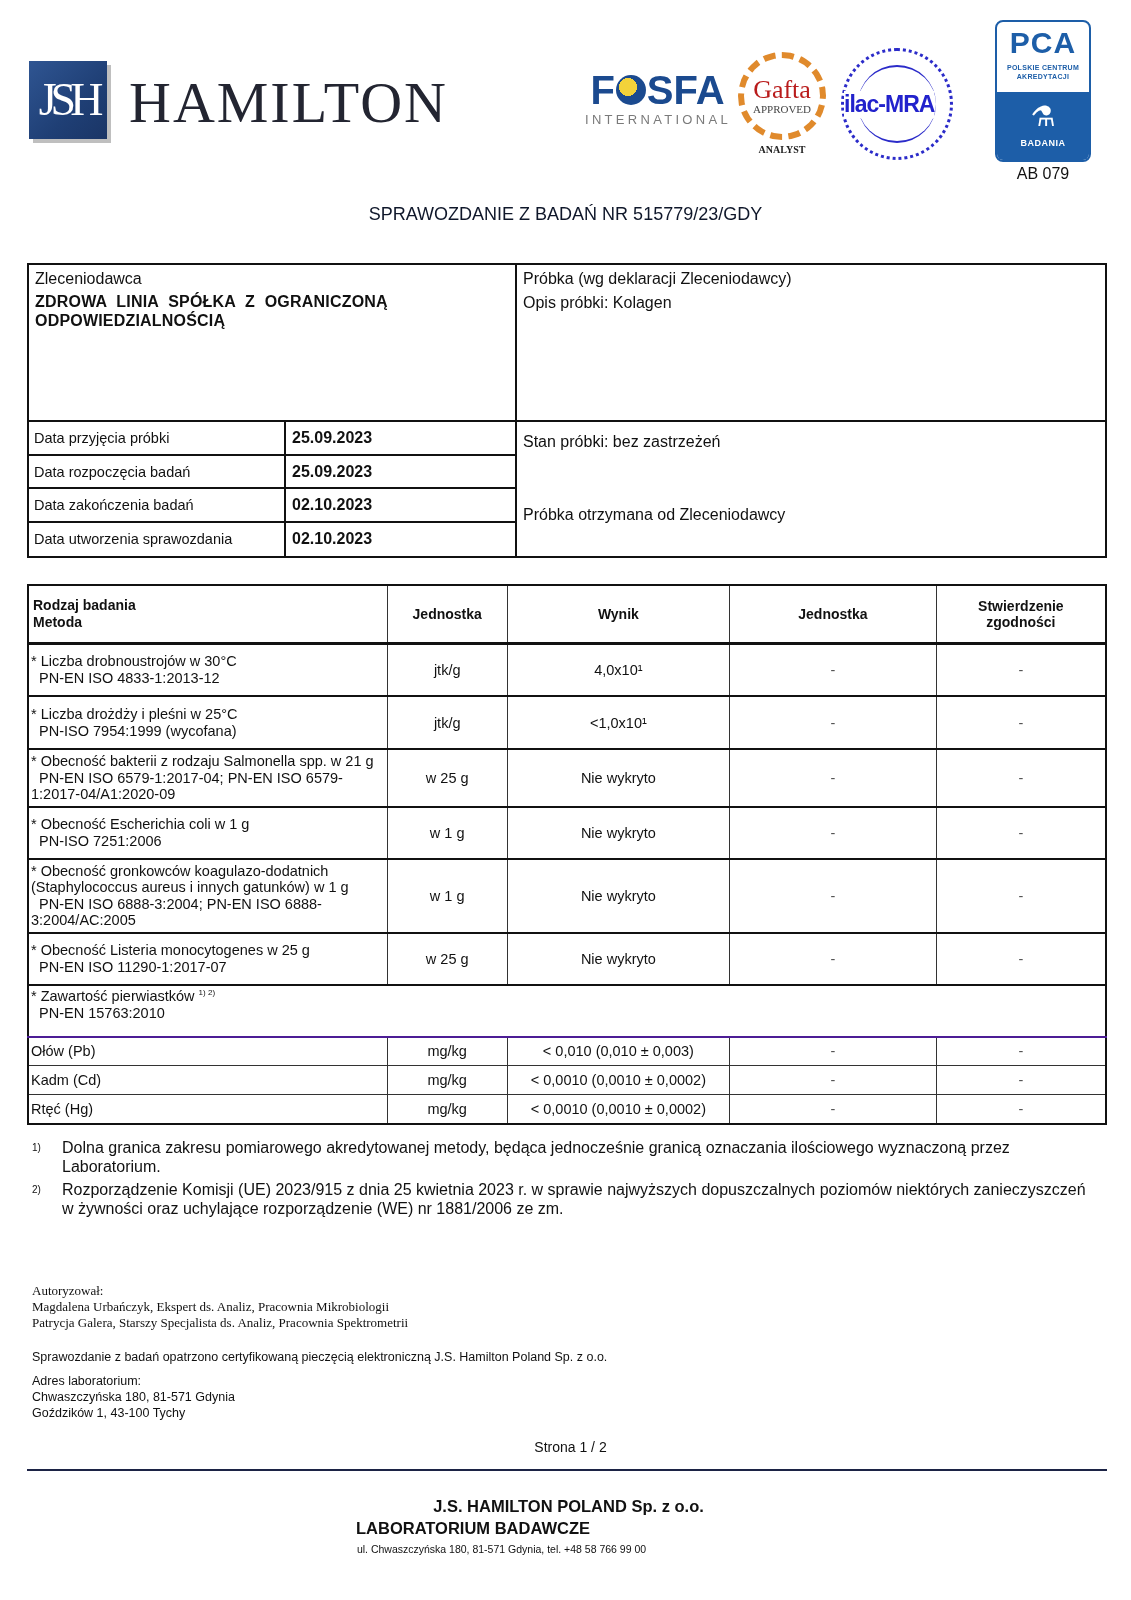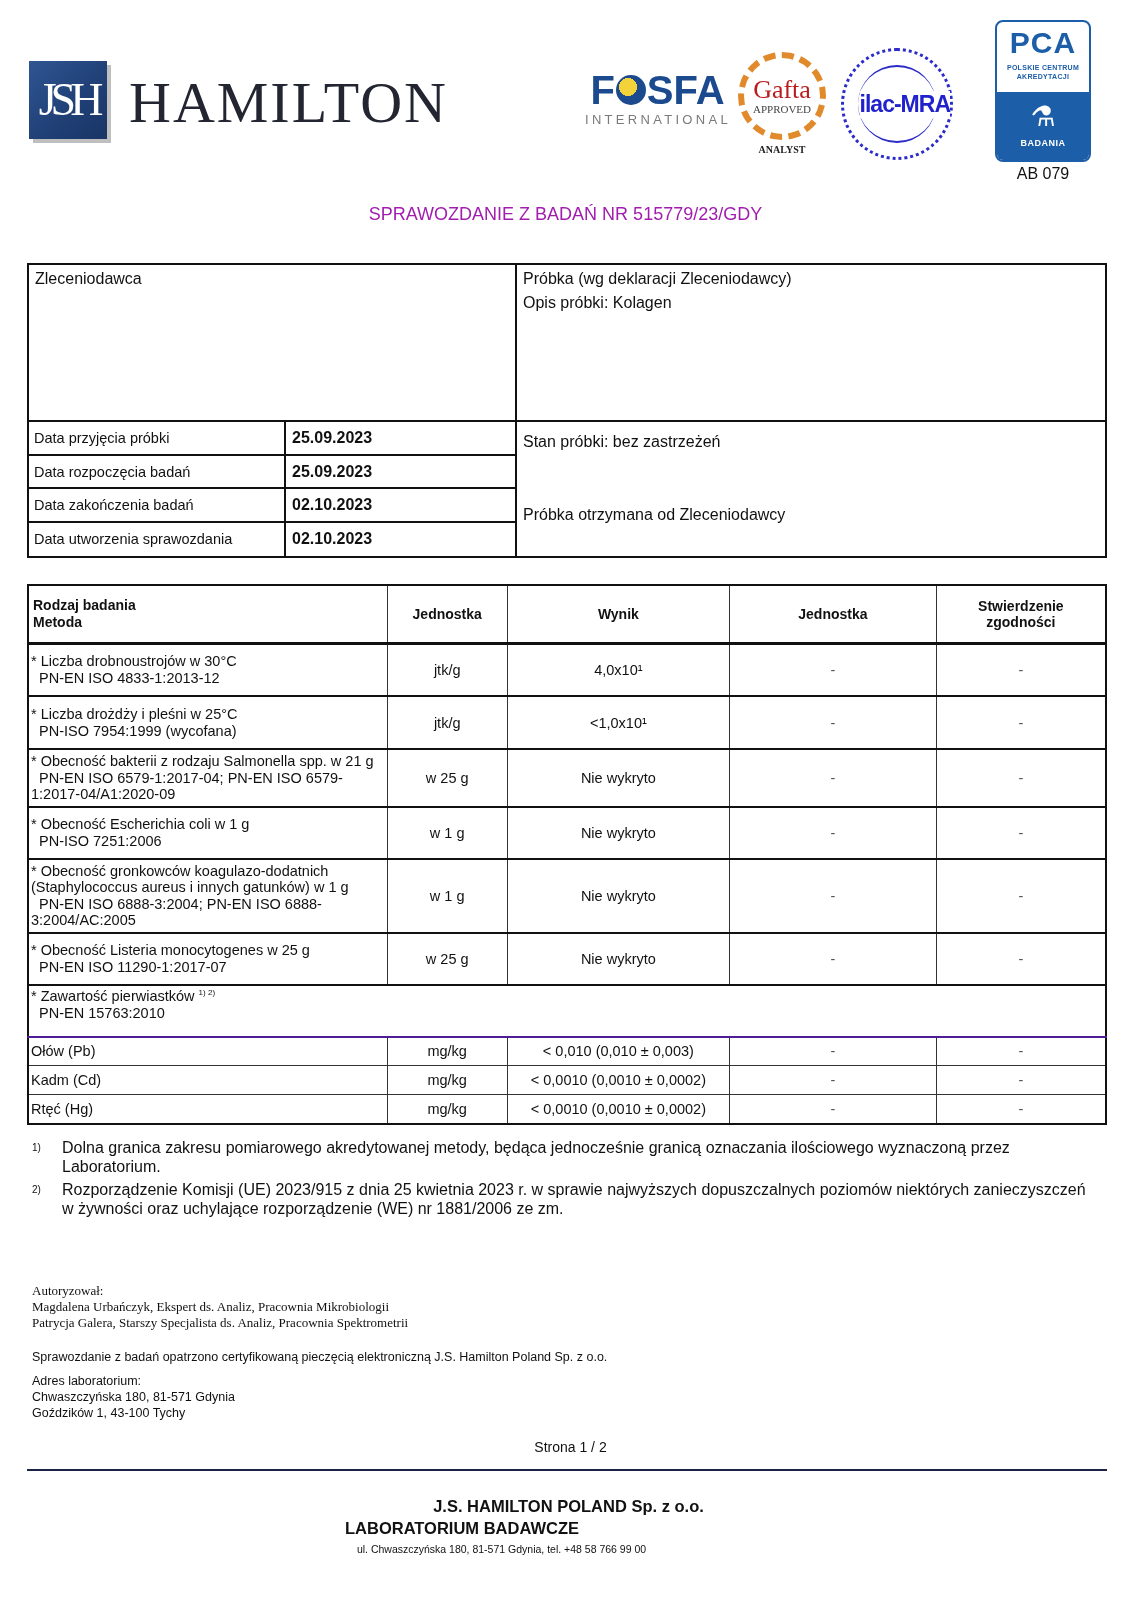--- a/index.html
+++ b/index.html
@@ -16,34 +16,34 @@
   .fosfa .big { font-family: "Liberation Sans", sans-serif; font-weight: 700; font-size: 40px; color: #1b4a8f; letter-spacing: 0px; line-height: 40px; display: flex; align-items: center; justify-content: center; }
   .fosfa .globe { display: inline-block; width: 30px; height: 30px; border-radius: 50%; background: radial-gradient(circle at 40% 40%, #f3d23a 0 35%, #1b4a8f 36% 100%); margin: 0 1px; }
   .fosfa .small { font-size: 13px; color: #7a7a7a; letter-spacing: 3.3px; margin-top: 2px; }
 
   .gafta { position: absolute; left: 738px; top: 52px; width: 88px; text-align: center; }
   .gafta .ring { width: 88px; height: 88px; border-radius: 50%; border: 6px dashed #e08a2c; display: flex; flex-direction: column; align-items: center; justify-content: center; }
   .gafta .g1 { font-family: "Liberation Serif", serif; font-size: 26px; color: #b91c1c; line-height: 26px; }
   .gafta .g2 { font-family: "Liberation Serif", serif; font-size: 11px; color: #444; }
   .gafta .g3 { font-family: "Liberation Serif", serif; font-size: 10px; font-weight: 700; color: #222; margin-top: 4px; }
 
-  .ilac { position: absolute; left: 841px; top: 48px; width: 112px; height: 112px; border-radius: 50%; border: 3px dotted #2b2bc9; display: flex; align-items: center; justify-content: flex-end; }
+  .ilac { position: absolute; left: 841px; top: 48px; width: 112px; height: 112px; border-radius: 50%; border: 3px dotted #2b2bc9; display: flex; align-items: center; justify-content: flex-start; }
   .ilac::before { content: ""; position: absolute; left: 14px; top: 14px; right: 14px; bottom: 14px; border-radius: 50%; border-top: 2px solid #2b2bc9; border-bottom: 2px solid #2b2bc9; }
   .ilac span { font-family: "Liberation Sans", sans-serif; font-weight: 700; font-size: 23px; color: #2222cc; letter-spacing: -1px; background: #fff; position: relative; }
 
   .pca { position: absolute; left: 995px; top: 20px; width: 96px; height: 142px; border: 2px solid #1d5ea8; border-radius: 8px; overflow: hidden; background: #fff; }
   .pca .top { height: 70px; text-align: center; padding-top: 6px; }
   .pca .pca-word { font-weight: 700; font-size: 30px; color: #1d5ea8; line-height: 30px; letter-spacing: 1px; }
   .pca .pca-sub { font-size: 7px; font-weight: 700; color: #1d5ea8; line-height: 9px; margin-top: 5px; letter-spacing: 0.3px; }
   .pca .bottom { background: #1d5ea8; height: 72px; text-align: center; color: #fff; padding-top: 10px; }
   .pca .flask { font-size: 28px; line-height: 30px; }
   .pca .badania { font-size: 9px; font-weight: 700; letter-spacing: 0.5px; margin-top: 6px; }
   .ab079 { position: absolute; left: 995px; top: 165px; width: 96px; text-align: center; font-size: 16px; color: #111; }
 
-  .report-title { position: absolute; left: 0; width: 1131px; top: 204px; text-align: center; font-size: 18px; color: #a21caf; }
+  .report-title { position: absolute; left: 0; width: 1131px; top: 204px; text-align: center; font-size: 18px; color: #0f172a; }
 
   
   .info { position: absolute; left: 27px; top: 263px; width: 1080px; height: 295px; border: 2px solid #111; }
   .info .vline { position: absolute; left: 486px; top: 0; bottom: 0; border-left: 2px solid #111; }
   .info .hline { position: absolute; left: 0; right: 0; top: 155px; border-top: 2px solid #111; }
   .client-label { position: absolute; left: 6px; top: 5px; font-size: 16px; }
   .client-name { position: absolute; left: 6px; top: 27px; width: 400px; font-size: 16px; font-weight: 700; line-height: 19px; word-spacing: 5px; letter-spacing: 0.2px; }
   .sample-title { position: absolute; left: 494px; top: 5px; font-size: 16px; }
   .sample-desc { position: absolute; left: 494px; top: 29px; font-size: 16px; }
   .dates { position: absolute; left: 0; top: 157px; width: 486px; }
@@ -73,21 +73,21 @@
   .fn { display: flex; margin-bottom: 4px; line-height: 19px; }
   .fn .num { width: 30px; font-size: 10px; padding-top: 0; }
   .fn .txt { flex: 1; }
 
   .auth { position: absolute; left: 32px; top: 1283px; font-size: 13px; line-height: 16px; font-family: Liberation Serif, serif; }
   .seal { position: absolute; left: 32px; top: 1350px; font-size: 12.5px; }
   .addr { position: absolute; left: 32px; top: 1373px; font-size: 12.5px; line-height: 16px; }
   .page-no { position: absolute; left: 0; width: 1131px; top: 1439px; text-align: center; font-size: 14px; padding-left: 10px; }
   .footer-rule { position: absolute; left: 27px; top: 1469px; width: 1080px; border-top: 2px solid #1c2345; }
   .foot-company { position: absolute; left: 0; width: 1131px; top: 1497px; text-align: center; font-size: 16.5px; font-weight: 700; padding-left: 6px; }
-  .foot-lab { position: absolute; left: 4px; width: 906px; top: 1519px; text-align: center; font-size: 16.5px; font-weight: 700; padding-left: 10px; }
+  .foot-lab { position: absolute; left: 15px; width: 906px; top: 1519px; text-align: center; font-size: 16.5px; font-weight: 700; padding-left: 10px; }
   .foot-addr { position: absolute; left: 0; width: 993px; top: 1543px; text-align: center; font-size: 10.5px; padding-left: 10px; }
 </style>
 </head>
 <body>
 
 <div class="logo-hamilton">
   <div class="jsh-box">
       <span>JSH</span>
     </div>
   <div class="hamilton-word">HAMILTON</div>
@@ -125,20 +125,21 @@
   </div>
 </div>
 <div class="ab079">AB 079</div>
 
 <div class="report-title">SPRAWOZDANIE Z BADAŃ NR 515779/23/GDY</div>
 
 <div class="info">
   <div class="vline"></div>
   <div class="hline"></div>
   <div class="client-label">Zleceniodawca</div>
+  <div class="client-name">ZDROWA LINIA SPÓŁKA Z OGRANICZONĄ ODPOWIEDZIALNOŚCIĄ</div>
   <div class="sample-title">Próbka (wg deklaracji Zleceniodawcy)</div>
   <div class="sample-desc">Opis próbki: Kolagen</div>
 
   <div class="dates">
     <div class="date-row">
       <div class="date-label">Data przyjęcia próbki</div>
       <div class="date-value">25.09.2023</div>
     </div>
     <div class="date-row">
       <div class="date-label">Data rozpoczęcia badań</div>

